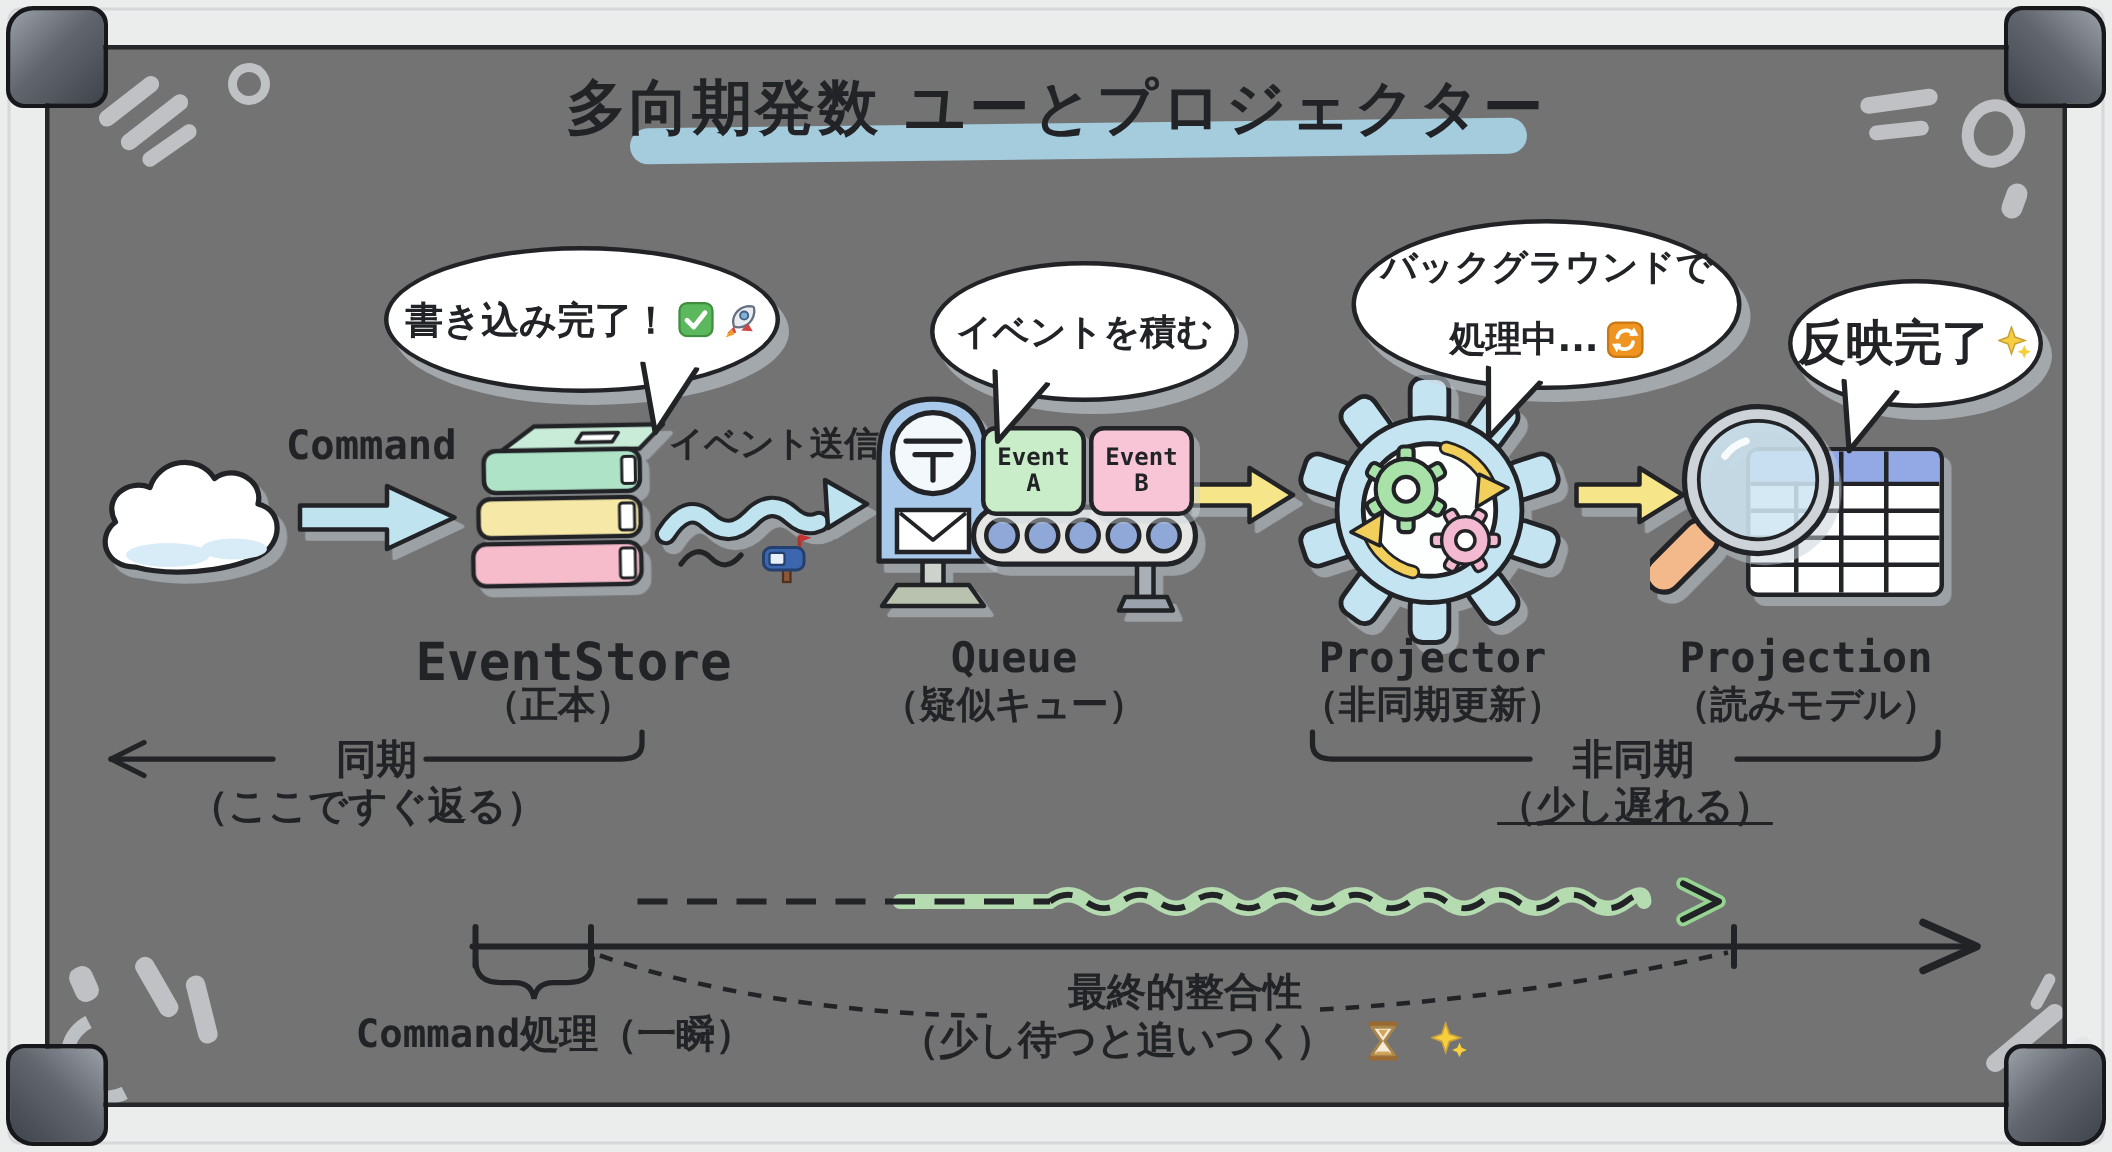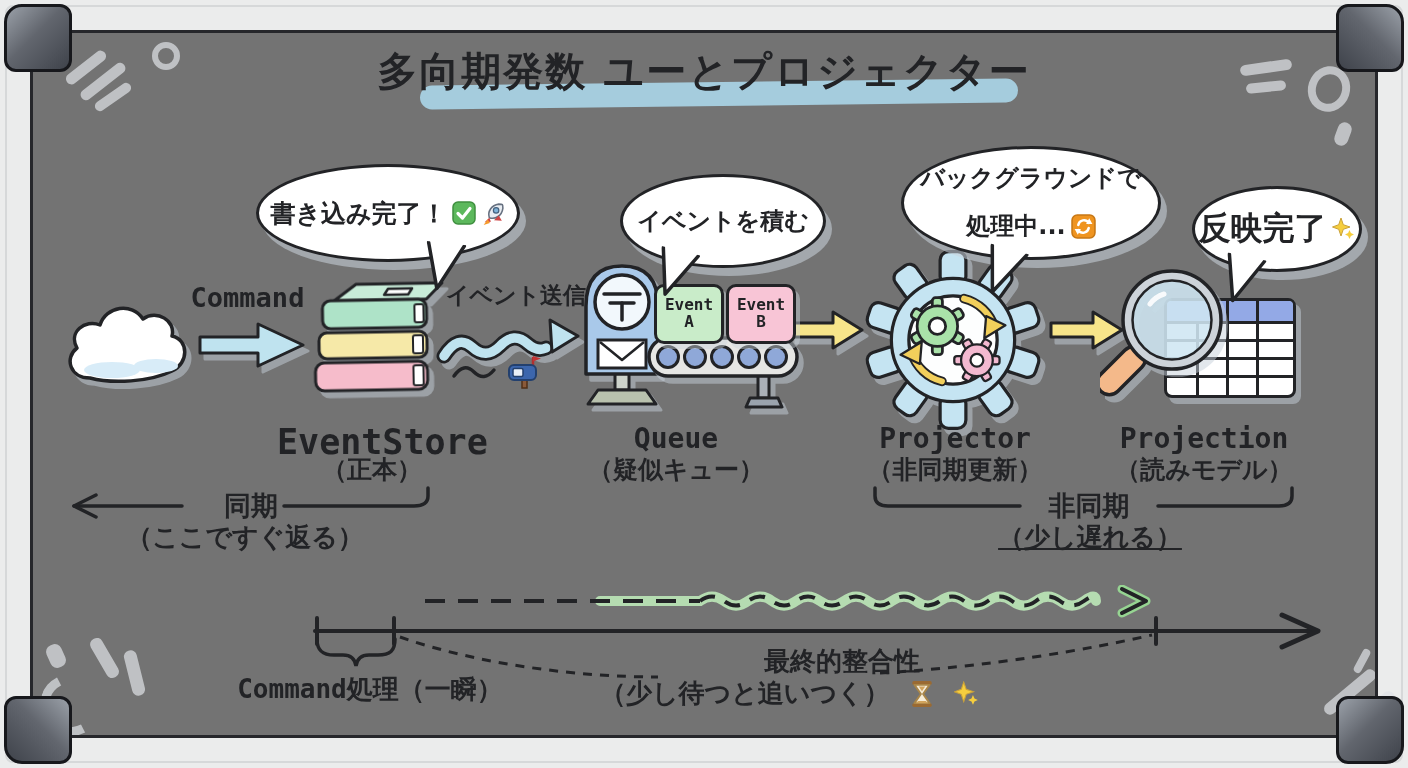--- a/index.html
+++ b/index.html
@@ -310,21 +310,21 @@
     <path d="M1062,4 L1086,16 L1062,28" fill="none" stroke="#96d492" stroke-width="9" stroke-linecap="round" stroke-linejoin="round"></path>
     <path d="M1062,4 L1086,16 L1062,28" fill="none" stroke="var(--ink)" stroke-width="4" stroke-linecap="round" stroke-linejoin="round"></path>
     <path d="M255,46 L1255,46" stroke="var(--ink)" stroke-width="4" stroke-linecap="round"></path>
     <path d="M1222,30 L1258,46 L1222,62" fill="none" stroke="var(--ink)" stroke-width="5" stroke-linecap="round" stroke-linejoin="round"></path>
     <path d="M257,33 L257,59 M334,33 L334,59 M1096,33 L1096,59" stroke="var(--ink)" stroke-width="4" stroke-linecap="round"></path>
     <path d="M257,54 C257,66 263,70 274,70 L283,70 C291,70 295,74 296,81 C297,74 301,70 309,70 L318,70 C330,70 335,66 335,54" fill="none" stroke="var(--ink)" stroke-width="3.5" stroke-linecap="round"></path>
     <path d="M340,52 C420,80 520,92 598,92" fill="none" stroke="var(--ink)" stroke-width="3" stroke-dasharray="9 8"></path>
     <path d="M820,88 C930,82 1030,64 1092,50" fill="none" stroke="var(--ink)" stroke-width="3" stroke-dasharray="9 8"></path>
   </svg>
   <div class="txt mono b center" style="left:230px;top:672px;width:280px;font-size:26px;">Command処理（一瞬）</div>
-  <div class="txt jp b center" style="left:660px;top:644px;width:260px;font-size:26px;text-align:right;">最終的整合性</div>
+  <div class="txt jp b center" style="left:660px;top:644px;width:260px;font-size:26px;">最終的整合性</div>
   <div class="txt jp b" style="left:600px;top:676px;width:380px;font-size:26px;display:flex;align-items:center;justify-content:space-between;gap:4px;">
     <span>（少し待つと追いつく）</span>
     <span class="icon">
         <svg width="26" height="28" viewBox="0 0 24 26">
           <rect x="3" y="1" width="18" height="3.5" rx="1.5" fill="#9a6a32"></rect>
           <rect x="3" y="21.5" width="18" height="3.5" rx="1.5" fill="#9a6a32"></rect>
           <path d="M5,4.5 H19 L13,13 L19,21.5 H5 L11,13 Z" fill="#f5ecd8" stroke="#a88548" stroke-width="1.8" stroke-linejoin="round"></path>
           <polygon points="8.5,19.5 15.5,19.5 18,21.5 6,21.5" fill="#d2a45c"></polygon>
           <polygon points="9,6 15,6 12,10.5" fill="#d2a45c"></polygon>
         </svg>

